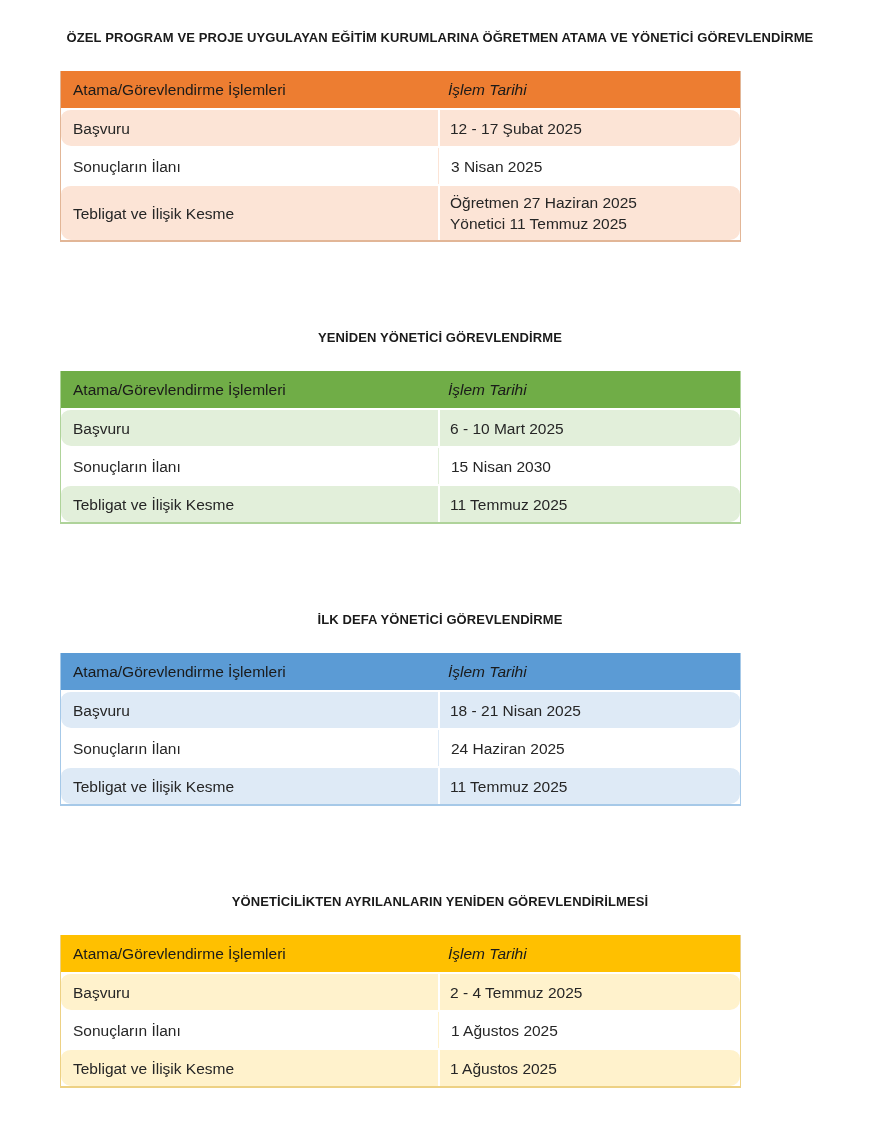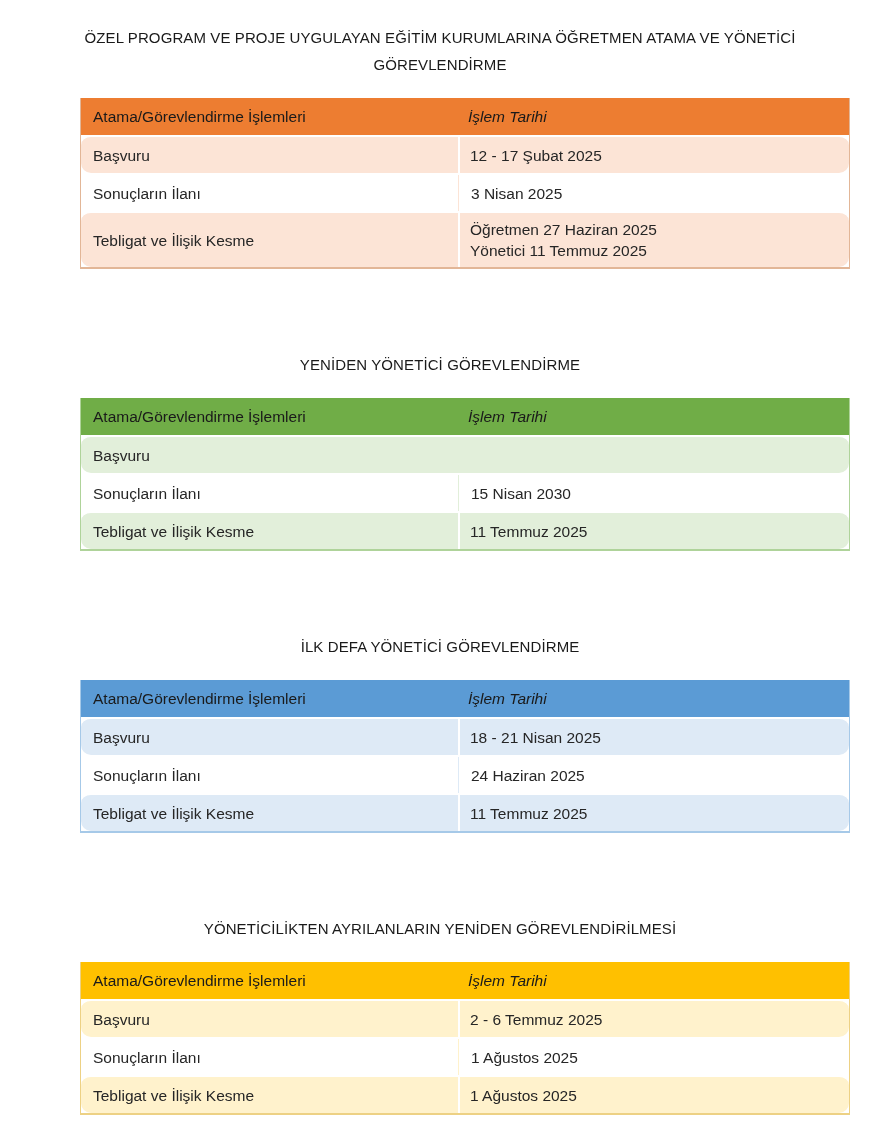--- a/index.html
+++ b/index.html
@@ -7,32 +7,32 @@
   body {
     width: 880px;
     min-height: 1134px;
     font-family: "Liberation Sans", sans-serif;
     color: #1f1f1f;
     padding-top: 24px;
   }
   .section { margin-top: 0; }
   .section + .section { margin-top: 82px; }
   .title {
-    font-size: 15px;
-    font-weight: normal;
+    font-size: 13px;
+    font-weight: bold;
     line-height: 27px;
     text-align: center;
     color: #1a1a1a;
     max-width: 750px;
     margin: 0 auto 20px auto;
     letter-spacing: 0.1px;
   }
   .tbl {
-    margin-left: 80px;
-    width: 770px;
+    margin-left: 60px;
+    width: 681px;
     border-left: 1px solid var(--edge);
     border-right: 1px solid var(--edge);
     border-bottom: 2px solid var(--edge);
   }
   .hrow {
     display: grid;
     grid-template-columns: 377px 1fr;
     background: var(--accent);
   }
   .hcell {
@@ -92,20 +92,21 @@
 
 <section class="section" style="--accent: #70AD47; --band: #E2EFDA; --edge: #AFD39A;">
   <h2 class="title">YENİDEN YÖNETİCİ GÖREVLENDİRME</h2>
   <div class="tbl">
     <div class="hrow">
       <div class="hcell c1">Atama/Görevlendirme İşlemleri</div>
       <div class="hcell c2">İşlem Tarihi</div>
     </div>
     <div class="row band">
       <div class="cell c1">Başvuru</div>
+      <div class="cell c2">6 - 10 Mart 2025</div>
     </div>
     <div class="row white">
       <div class="cell c1">Sonuçların İlanı</div>
       <div class="cell c2">15 Nisan 2030</div>
     </div>
     <div class="row band">
       <div class="cell c1">Tebligat ve İlişik Kesme</div>
       <div class="cell c2">11 Temmuz 2025</div>
     </div>
   </div>
@@ -135,21 +136,21 @@
 
 <section class="section" style="--accent: #FFC000; --band: #FFF2CC; --edge: #EDD184;">
   <h2 class="title">YÖNETİCİLİKTEN AYRILANLARIN YENİDEN GÖREVLENDİRİLMESİ</h2>
   <div class="tbl">
     <div class="hrow">
       <div class="hcell c1">Atama/Görevlendirme İşlemleri</div>
       <div class="hcell c2">İşlem Tarihi</div>
     </div>
     <div class="row band">
       <div class="cell c1">Başvuru</div>
-      <div class="cell c2">2 - 6 Temmuz 2025</div>
+      <div class="cell c2">2 - 4 Temmuz 2025</div>
     </div>
     <div class="row white">
       <div class="cell c1">Sonuçların İlanı</div>
       <div class="cell c2">1 Ağustos 2025</div>
     </div>
     <div class="row band">
       <div class="cell c1">Tebligat ve İlişik Kesme</div>
       <div class="cell c2">1 Ağustos 2025</div>
     </div>
   </div>

